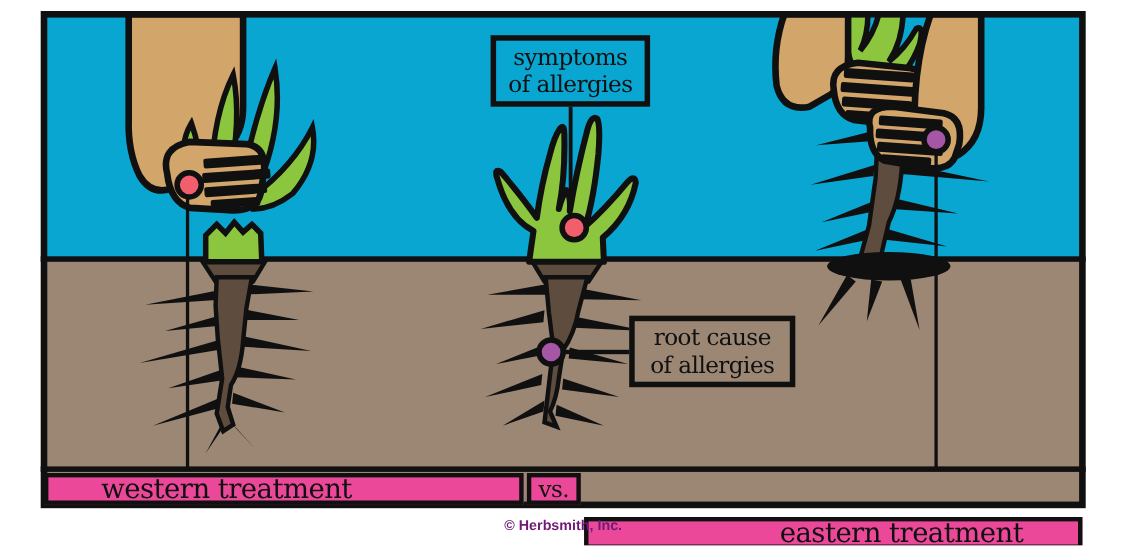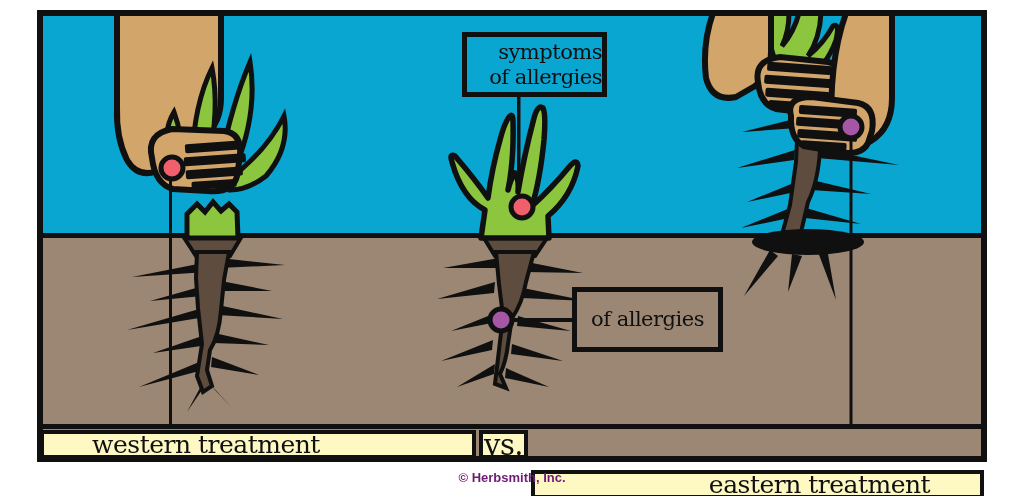--- a/index.html
+++ b/index.html
@@ -4,26 +4,26 @@
 <style>
   html,body{margin:0;padding:0;background:#ffffff;}
   .canvas{position:relative;width:1024px;height:496px;background:#ffffff;overflow:hidden;
           font-family:"DejaVu Serif", serif;color:#101010;}
   .canvas svg{position:absolute;left:0;top:0;}
   .label-box{position:absolute;box-sizing:border-box;border:5px solid #101010;
              display:flex;flex-direction:column;align-items:center;justify-content:center;
              font-size:21px;line-height:25px;letter-spacing:-0.5px;text-align:center;}
   .label-box.sky{background:#0aa6d2;}
   .label-box.soil{background:#9b8774;}
-  .bar-box{position:absolute;box-sizing:border-box;border:4px solid #101010;background:#fef9c3;
+  .bar-box{position:absolute;box-sizing:border-box;border:4px solid #101010;background:#ec4899;
            display:flex;align-items:center;justify-content:center;
            font-size:25px;letter-spacing:-0.5px;height:29px;top:430px;}
   .bar-box .shift-left{transform:translateX(-52px);}
   .bar-box .shift-right{transform:translateX(62px);}
-  .vs{font-size:29px;}
+  .vs{font-size:21px;}
   .copyright{position:absolute;left:0;right:0;top:470px;text-align:center;
              font-family:"Liberation Sans", sans-serif;font-weight:bold;font-size:13px;color:#701a75;}
 </style>
 </head>
 <body>
 
 <div class="canvas">
 
   <svg width="1024" height="496" viewBox="0 0 1024 496">
 
@@ -138,25 +138,26 @@
           <rect x="802" y="142" width="46" height="8" rx="2"></rect>
       </g>
       <rect x="849.5" y="134" width="3" height="292" fill="#101010"></rect>
       <circle cx="851" cy="127" r="11" stroke="#101010" stroke-width="5" fill="#a557a5"></circle>
     </g>
 
     <rect x="37" y="424" width="950" height="5" fill="#101010"></rect>
     <rect x="40" y="13" width="944" height="446" fill="none" stroke="#101010" stroke-width="6"></rect>
   </svg>
 
-  <div class="label-box sky" style="left:462px;top:32px;width:145px;height:65px;align-items:flex-end;">
+  <div class="label-box sky" style="left:446px;top:32px;width:145px;height:65px;">
     <div>symptoms</div>
     <div>of allergies</div>
   </div>
   <div class="label-box soil" style="left:572px;top:287px;width:151px;height:65px;">
+    <div>root cause</div>
     <div>of allergies</div>
   </div>
 
   <div class="bar-box" style="left:40px;width:436px;">
     <span class="shift-left">western treatment</span>
   </div>
   <div class="bar-box vs" style="left:479px;width:49px;">
     <span>vs.</span>
   </div>
   <div class="bar-box" style="left:531px;width:453px;margin-top:40px;">

